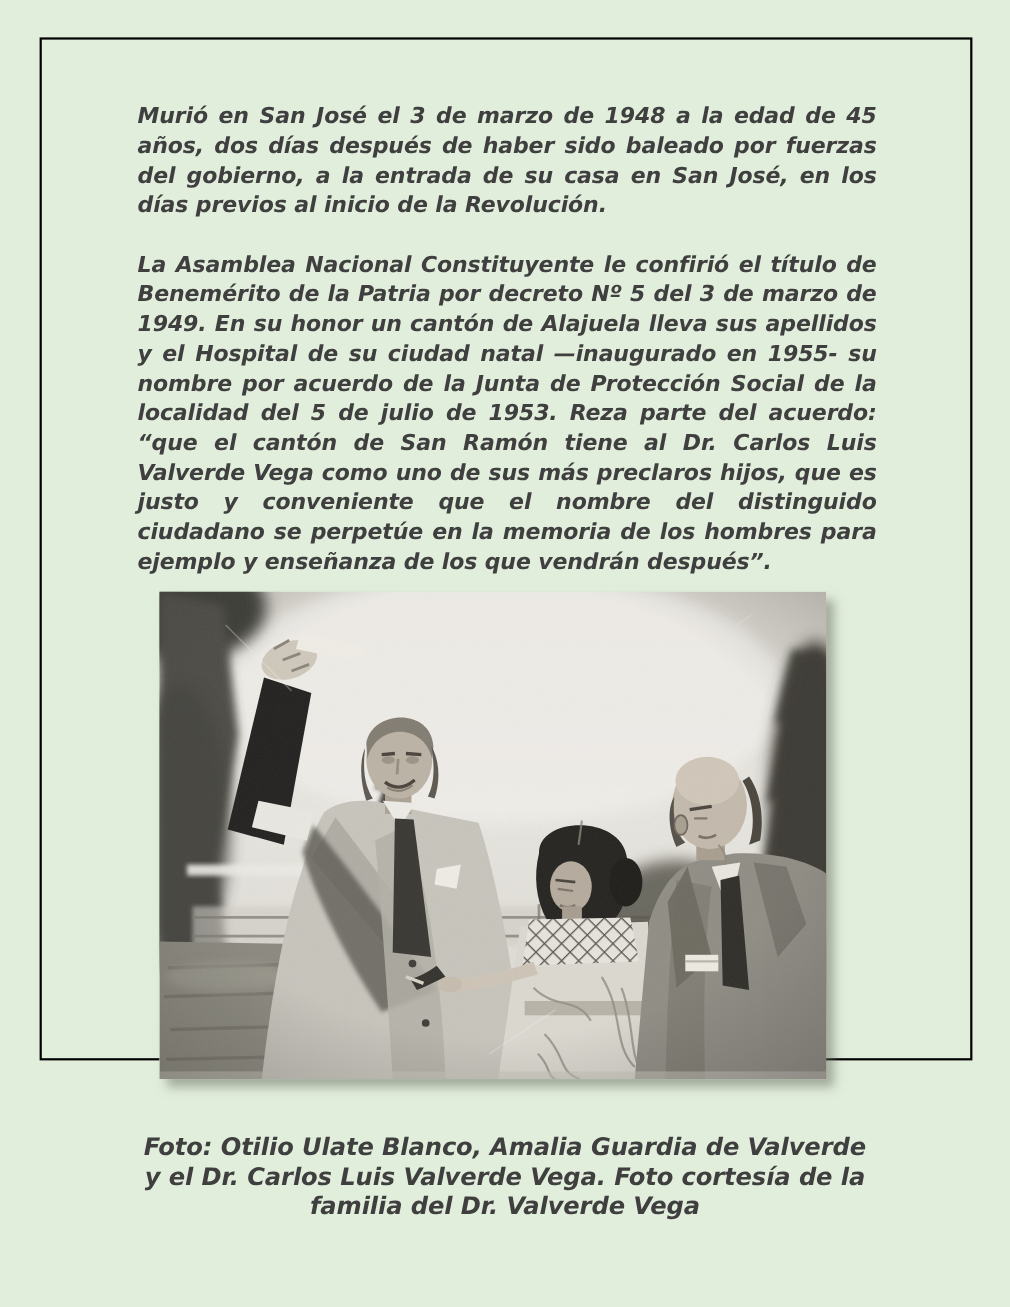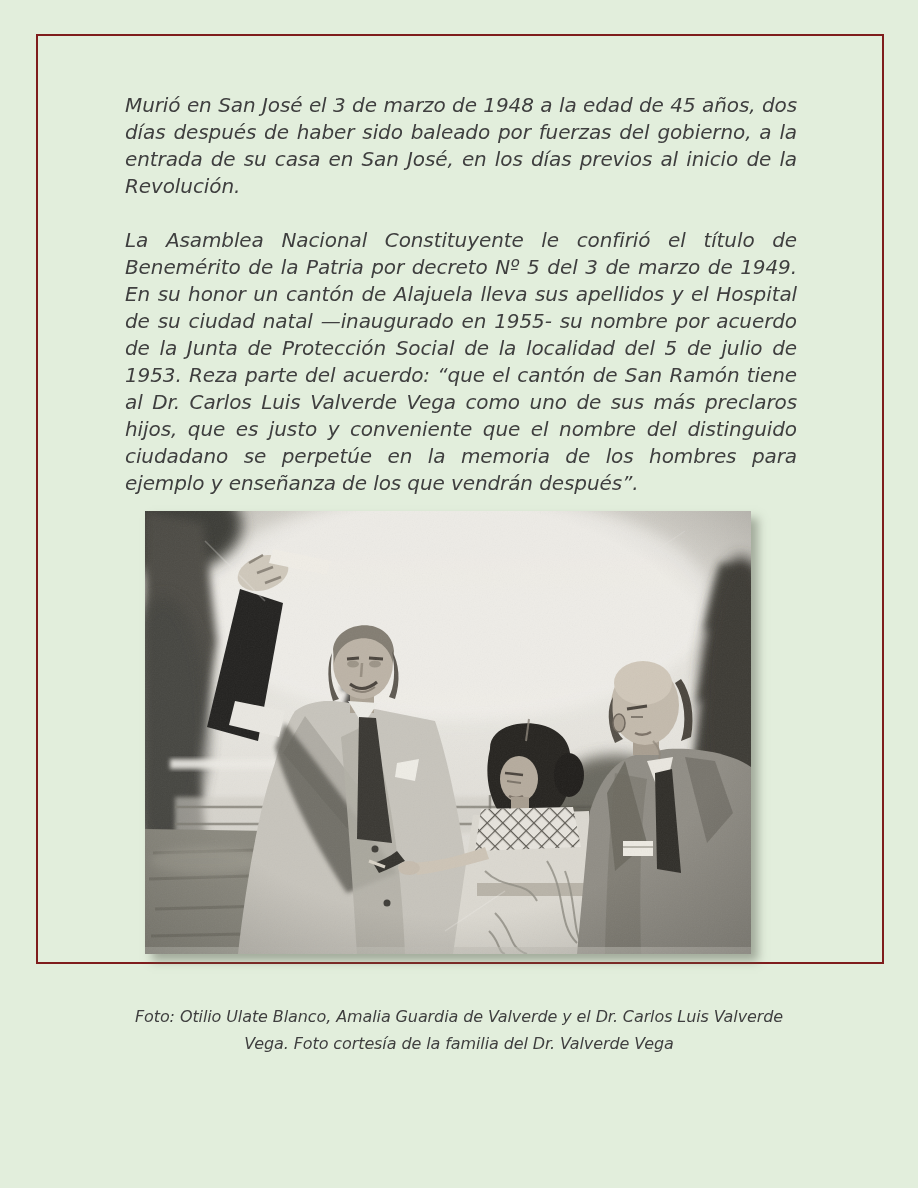--- a/index.html
+++ b/index.html
@@ -5,21 +5,21 @@
   html,body{margin:0;padding:0;}
   body{
     width:918px;height:1188px;
     background:#e2eedc;
     font-family:"DejaVu Sans","Liberation Sans",sans-serif;
     overflow:hidden;
   }
   .page{position:relative;width:918px;height:1188px;background:#e2eedc;}
   .frame{
     position:absolute;left:36px;top:34px;width:848px;height:930px;
-    box-sizing:border-box;border:2px solid #7f1d1d;
+    box-sizing:border-box;border:2px solid #000000;font-weight:bold;
   }
   .content{
     position:absolute;left:87px;top:56px;width:672px;
     color:#3f3f3f;
     font-style:italic;
     font-size:20px;line-height:27px;
     letter-spacing:-0.1px;
   }
   .para{
     margin:0;
@@ -31,21 +31,21 @@
   .photo{
     position:relative;width:606px;height:443px;
     background:#dcd9d2;
     box-shadow:7px 7px 9px rgba(100,105,92,.5);
   }
   .photo svg{display:block;width:606px;height:443px;}
   figcaption{
     position:relative;left:-20px;width:668px;
     margin-top:49px;
     text-align:center;
-    font-size:16px;line-height:27px;
+    font-size:22px;line-height:27px;
     color:#3f3f3f;
   }
 </style>
 </head>
 <body>
 
 <div class="page">
   <div class="frame">
     <div class="content">
 

